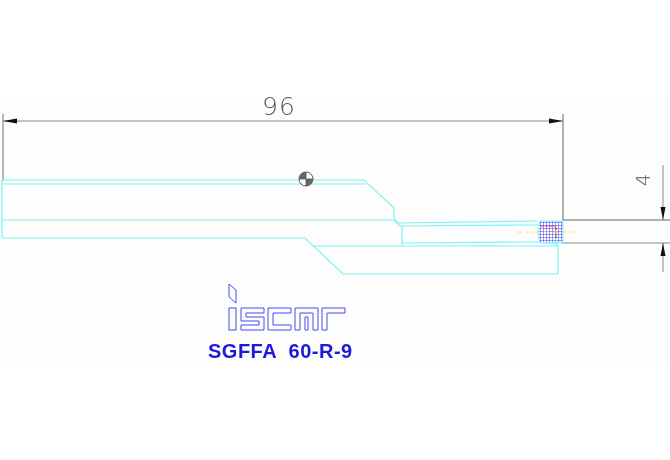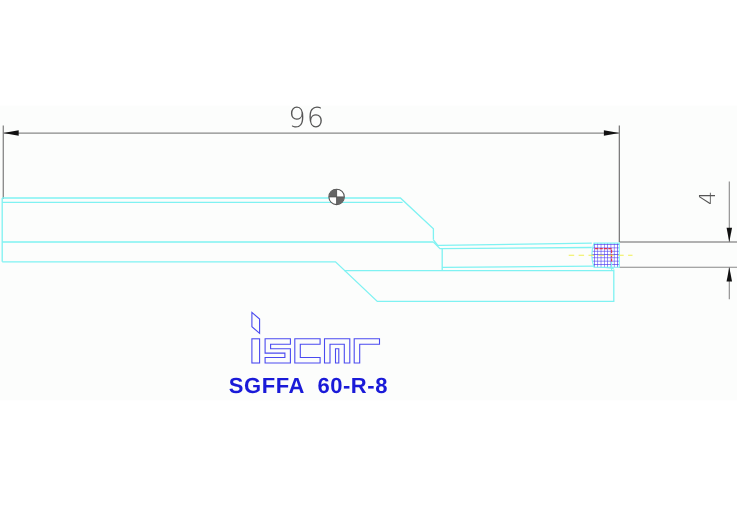--- a/index.html
+++ b/index.html
@@ -91,14 +91,14 @@
 
       <path d="M295,308 H318 V330 H313 V313 H300 V330 H295 Z"></path>
       <path d="M305,317 H308 V330 H305 Z"></path>
 
       <path d="M322,308 H345 V313 H327 V330 H322 Z"></path>
     </g>
   </svg>
 
   <div class="dim-text dim-96">96</div>
   <div class="dim-text dim-4">4</div>
-  <div class="part-label">SGFFA  60-R-8</div>
+  <div class="part-label">SGFFA  60-R-9</div>
 </div>
 
 </body></html>

